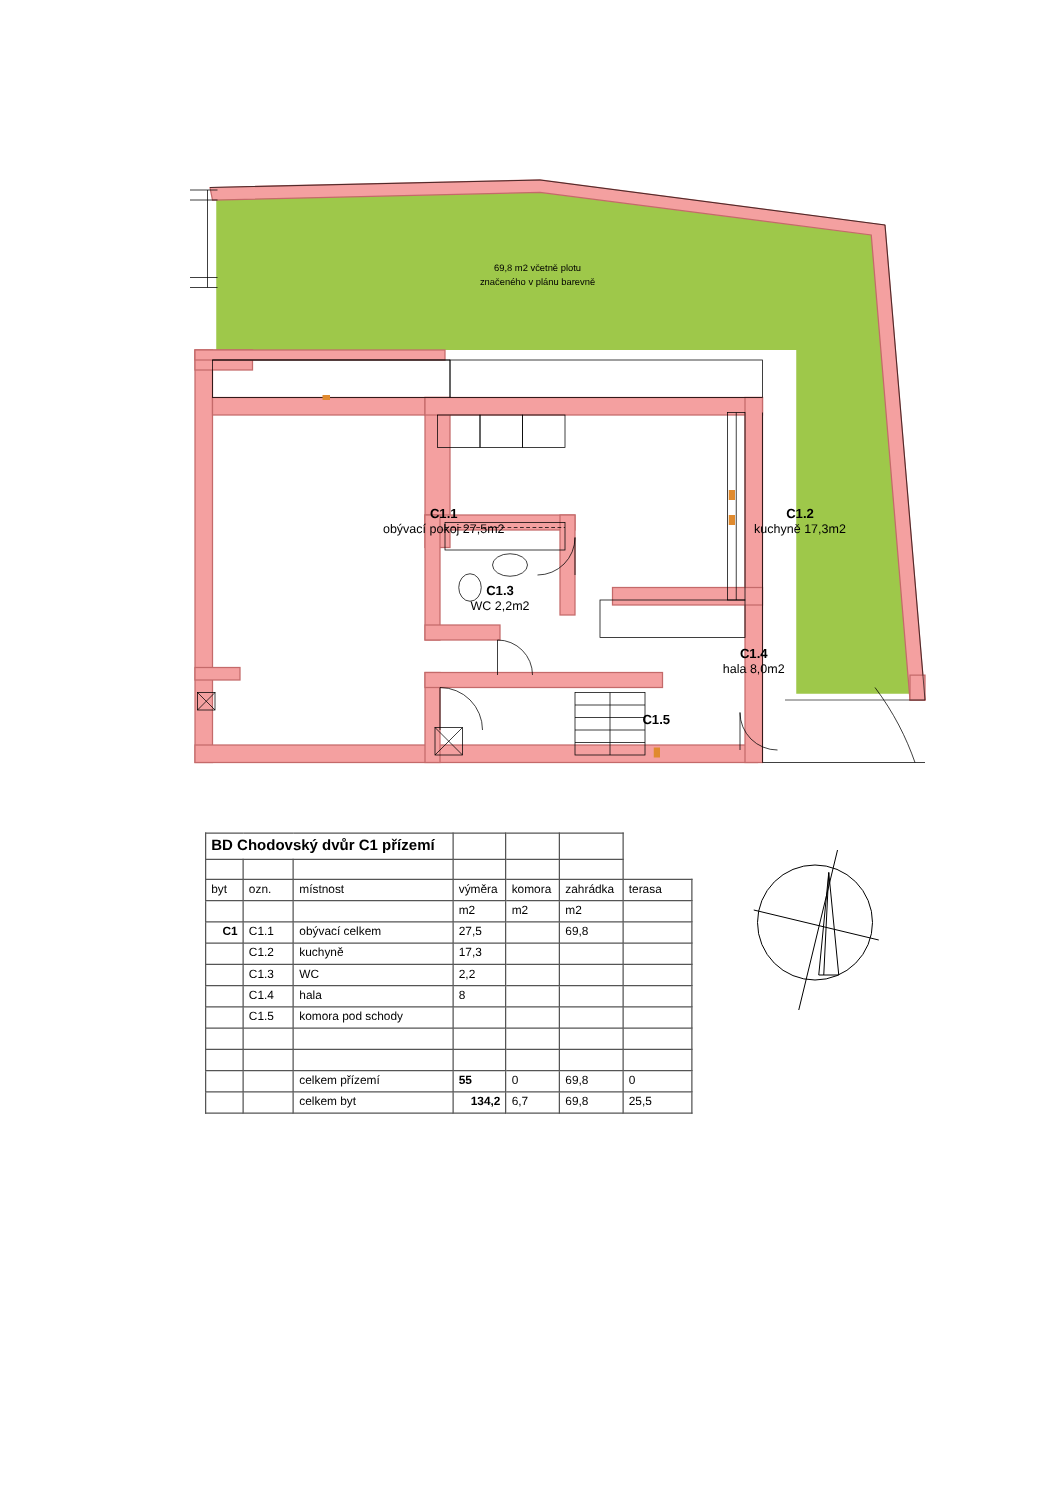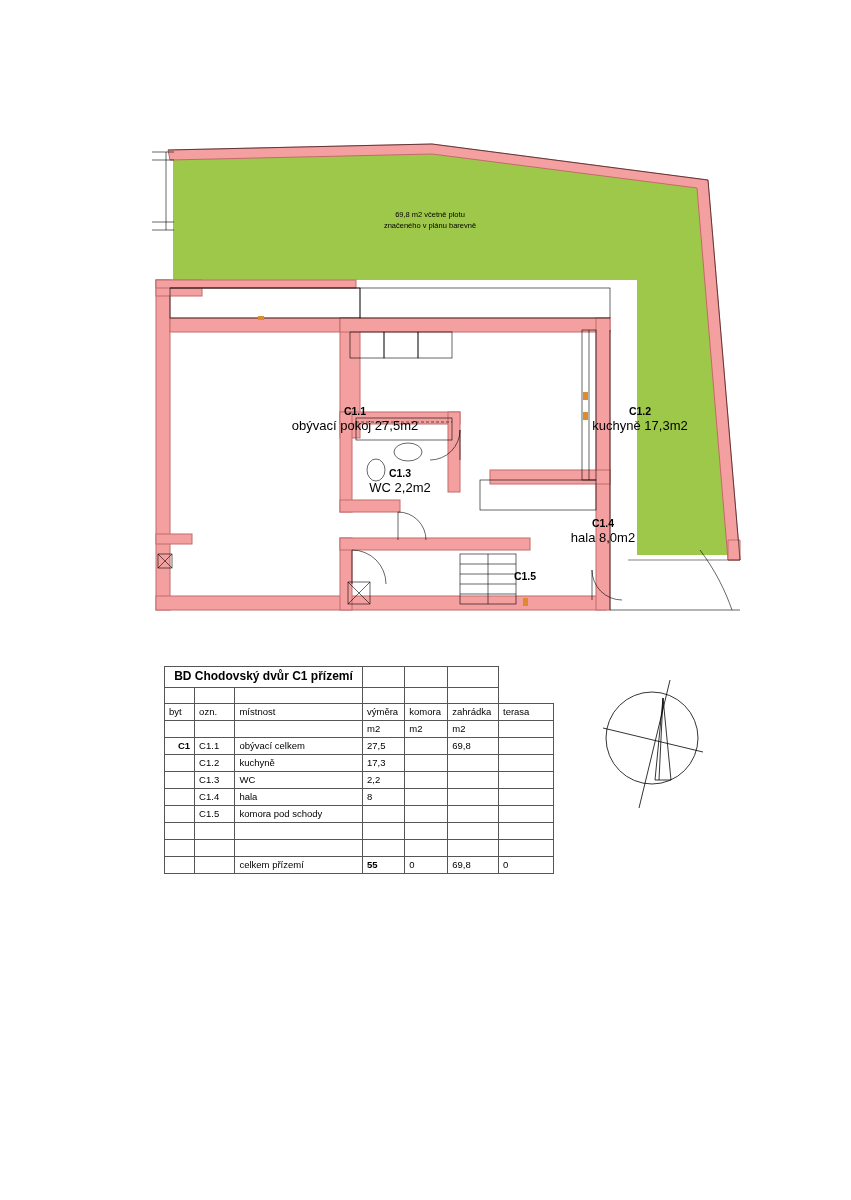--- a/index.html
+++ b/index.html
@@ -38,21 +38,21 @@
     position: absolute;
     text-align: center;
     line-height: 1.25;
     white-space: nowrap;
   }
   .plan-label .code {
     font-size: 10.5px;
     font-weight: bold;
   }
   .plan-label .desc {
-    font-size: 13px;
+    font-size: 10px;
     font-weight: normal;
   }
   .garden-note {
     position: absolute;
     font-size: 7.5px;
     line-height: 1.45;
     text-align: center;
     white-space: nowrap;
   }
 
@@ -70,21 +70,20 @@
     padding: 1px 4px;
     height: 14px;
     vertical-align: middle;
     font-size: 9.5px;
     line-height: 1.15;
   }
   #spec-table tr.title-row td {
     font-size: 12px;
     font-weight: bold;
     height: 18px;
-    text-align: center;
   }
   #spec-table tr.head-row td {
     height: 13px;
   }
   #spec-table .c-byt { width: 34px; }
   #spec-table .c-room { width: 104px; }
   #spec-table .c-area { width: 56px; }
   #spec-table .c-loggie { width: 50px; }
   #spec-table .c-garden { width: 56px; }
   #spec-table .c-terrace { width: 46px; margin-left: 36px; }
@@ -351,20 +350,29 @@
 
       <tr>
         <td></td>
         <td></td>
         <td>celkem přízemí</td>
         <td class="bold">55</td>
         <td>0</td>
         <td>69,8</td>
         <td>0</td>
       </tr>
+      <tr>
+        <td></td>
+        <td></td>
+        <td>celkem byt</td>
+        <td class="big-bold">134,2</td>
+        <td>6,7</td>
+        <td>69,8</td>
+        <td>25,5</td>
+      </tr>
     </tbody>
   </table>
 
   <div id="compass">
     <svg width="120" height="140" viewBox="0 0 120 140" xmlns="http://www.w3.org/2000/svg">
       <circle cx="57" cy="58" r="46" fill="none" stroke="#000" stroke-width="0.8"></circle>
       <line x1="8" y1="48" x2="108" y2="72" stroke="#000" stroke-width="0.8"></line>
       <line x1="44" y1="128" x2="76" y2="-4" stroke="#000" stroke-width="0.8"></line>
       <path d="M60,100 L68,18 L76,100 Z" fill="none" stroke="#000" stroke-width="0.8"></path>
       <line x1="68" y1="18" x2="64" y2="100" stroke="#000" stroke-width="0.8"></line>

